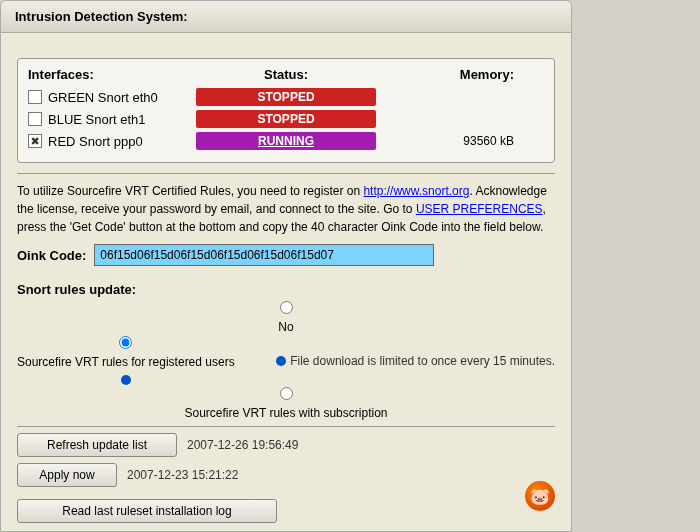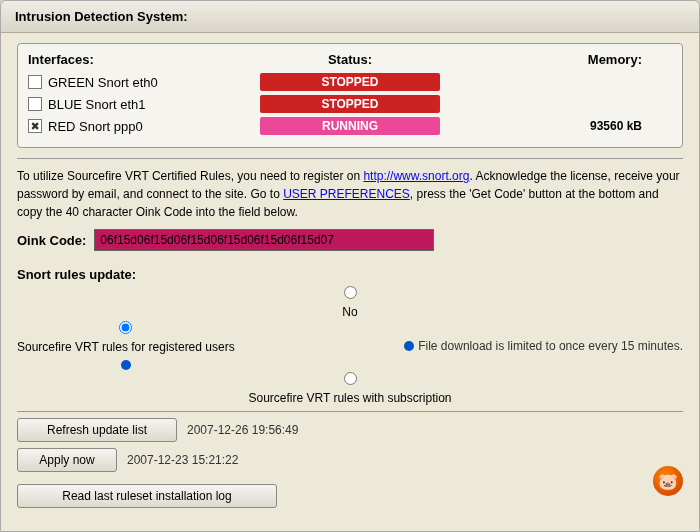--- a/index.html
+++ b/index.html
@@ -5,27 +5,28 @@
     * { box-sizing: border-box; margin: 0; padding: 0; }
     body {
       font-family: Arial, sans-serif;
       font-size: 13px;
       background: #d4d0c8;
       width: 700px;
       height: 532px;
       overflow: hidden;
     }
     .window {
-      width: 700px;
+      width: 572px;
       height: 532px;
       background: #ece9d8;
       border: 1px solid #aaa;
       border-radius: 6px 6px 0 0;
       display: flex;
       flex-direction: column;
+      gap: 15px;
     }
     .title-bar {
       background: linear-gradient(to bottom, #f0ede4, #d8d4c8);
       padding: 8px 14px;
       font-weight: bold;
       font-size: 13px;
       border-bottom: 1px solid #b0a898;
       border-radius: 6px 6px 0 0;
     }
     .content {
@@ -77,33 +78,33 @@
       text-align: center;
       padding: 2px 0;
       color: white;
       font-weight: bold;
       font-size: 12px;
       border-radius: 2px;
       width: 180px;
       margin: 0 auto;
     }
     .status-stopped { background: #cc2222; }
-    .status-running { background: #ec4899; }
-    .memory-col { text-align: right; padding-right: 30px; font-size: 12px; font-weight: bold; }
+    .status-running { background: #a21caf; text-decoration: underline; }
+    .memory-col { text-align: right; padding-right: 30px; font-size: 12px; }
     .divider { border: none; border-top: 1px solid #999; margin: 8px 0; }
     .info-text { font-size: 12px; line-height: 1.5; margin-bottom: 8px; }
     .info-text a { color: #00f; text-decoration: underline; cursor: pointer; }
     .oink-row { display: flex; align-items: center; gap: 8px; margin-bottom: 8px; }
     .oink-label { font-weight: bold; white-space: nowrap; }
     .oink-input {
       border: 1px solid #666;
       padding: 3px 5px;
       font-size: 12px;
       width: 340px;
-      background: #be185d;
+      background: #7dd3fc;
     }
     .snort-rules-label { font-weight: bold; margin-bottom: 4px; margin-top: 16px; }
     .radio-group { display: flex; flex-direction: column; gap: 2px; font-size: 12px; }
     .radio-row { display: flex; align-items: center; gap: 6px; flex-direction: column; }
     .file-download-note {
       display: flex;
       align-items: center;
       gap: 4px;
       font-size: 12px;
       color: #333;

